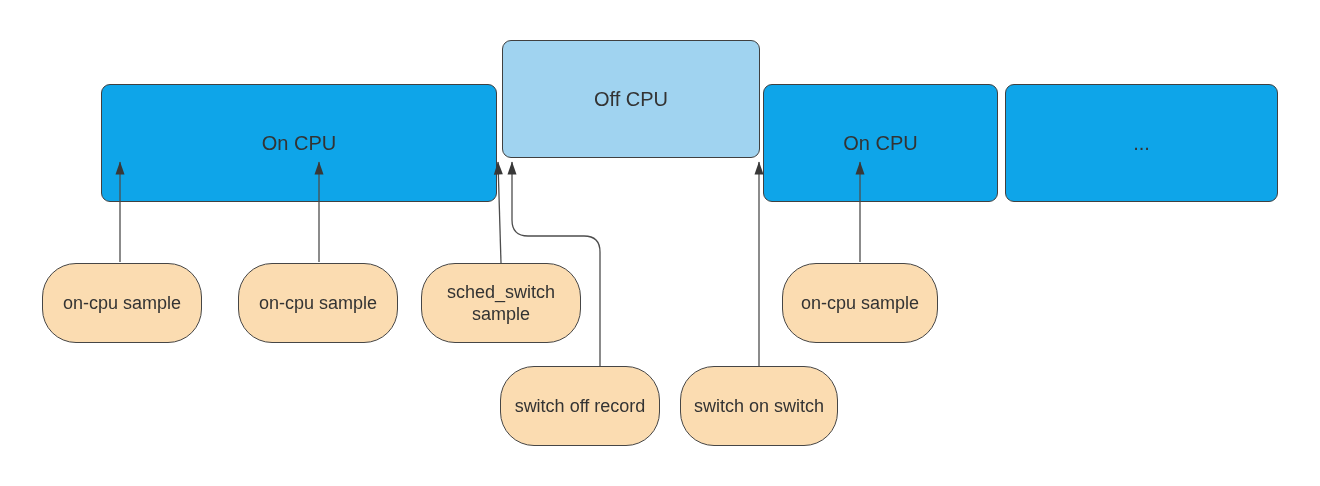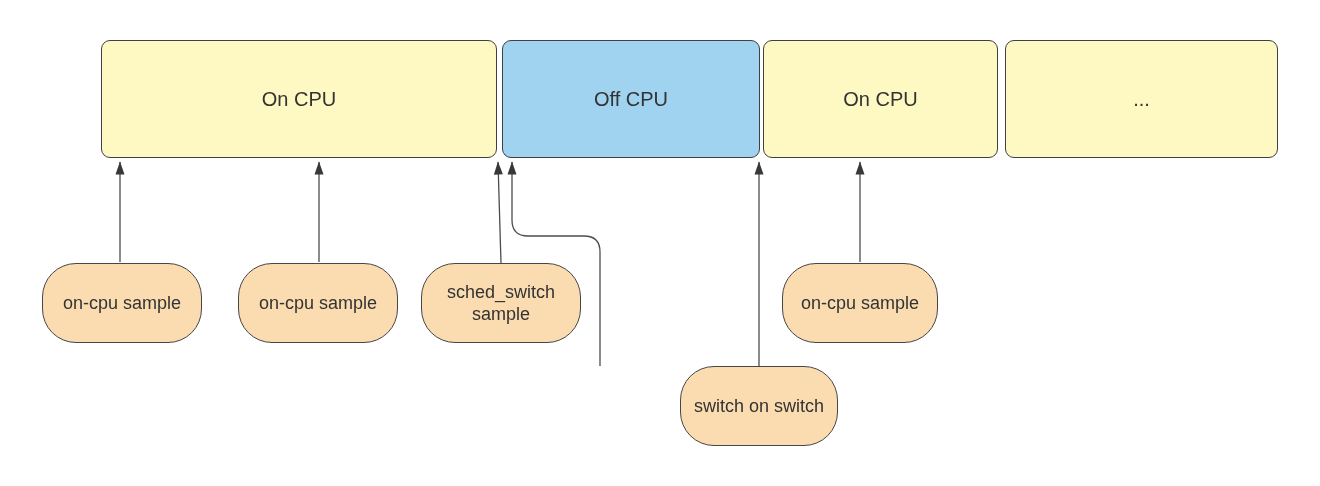--- a/index.html
+++ b/index.html
@@ -21,21 +21,21 @@
     top: 40px;
     height: 118px;
     box-sizing: border-box;
     border: 1.5px solid #404040;
     border-radius: 9px;
     display: flex;
     align-items: center;
     justify-content: center;
     font-size: 20px;
   }
-  .segment.on-cpu { background: #fef9c3; }
+  .segment.on-cpu { background: #0ea5e9; margin-top: 44px; }
   .segment.off-cpu { background: #A0D3F0; }
   .pill {
     position: absolute;
     height: 80px;
     box-sizing: border-box;
     border: 1.5px solid #464646;
     border-radius: 34px;
     background: #FBDCB1;
     display: flex;
     align-items: center;
@@ -77,20 +77,23 @@
 
   <div class="pill" style="left:42px; top:263px; width:160px;">
     <span>on-cpu sample</span>
   </div>
   <div class="pill" style="left:238px; top:263px; width:160px;">
     <span>on-cpu sample</span>
   </div>
   <div class="pill" style="left:421px; top:263px; width:160px;align-items:center;">
     <span>sched_switch sample</span>
   </div>
+  <div class="pill" style="left:500px; top:366px; width:160px;">
+    <span>switch off record</span>
+  </div>
   <div class="pill" style="left:680px; top:366px; width:158px;">
     <span>switch on switch</span>
   </div>
   <div class="pill" style="left:782px; top:263px; width:156px;">
     <span>on-cpu sample</span>
   </div>
 
   <svg class="arrows-layer" width="1320" height="486" viewBox="0 0 1320 486">
     <defs>
       <marker id="ah" viewBox="0 0 14 10" refX="13" refY="5" markerWidth="14" markerHeight="10" markerUnits="userSpaceOnUse" orient="auto">

